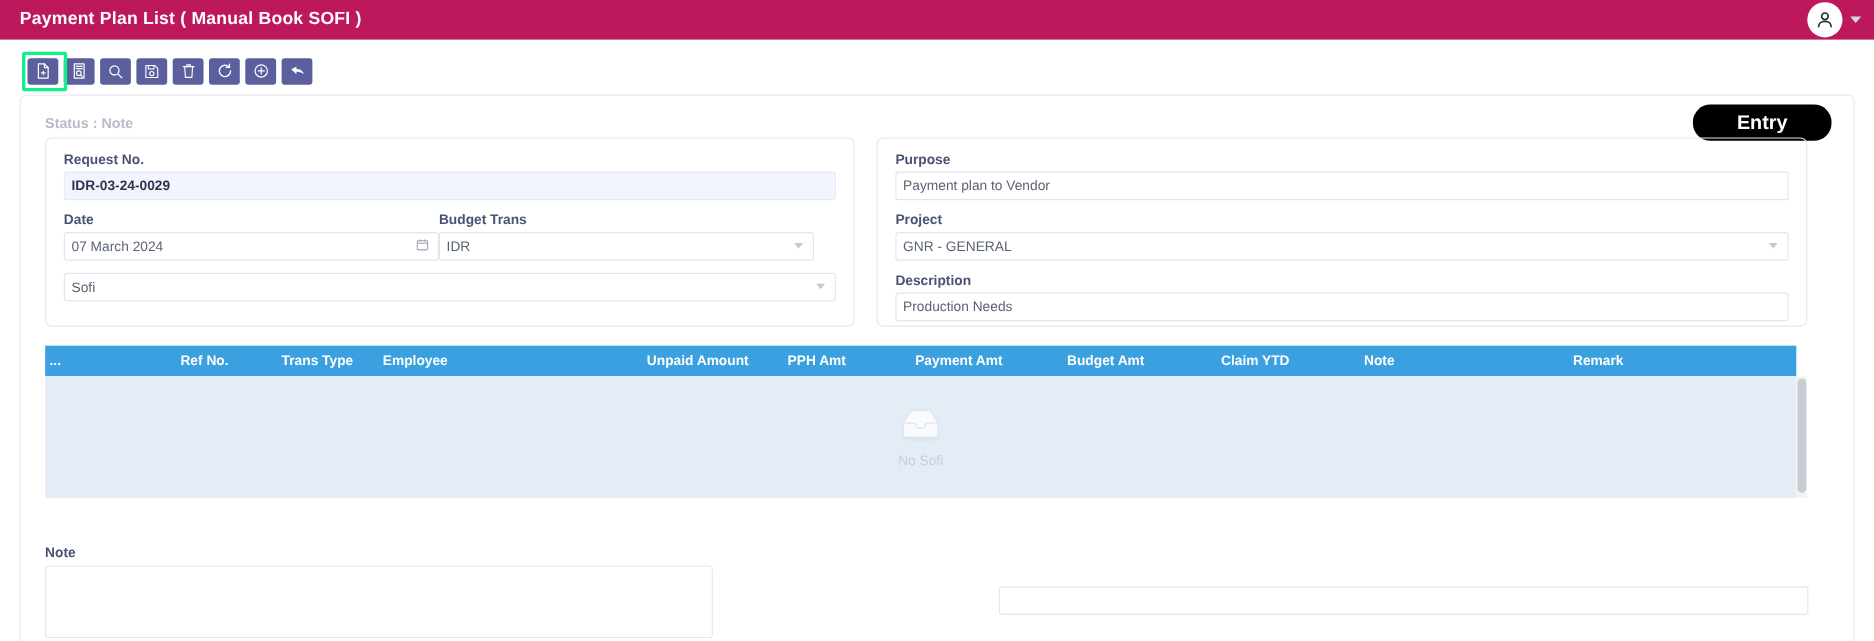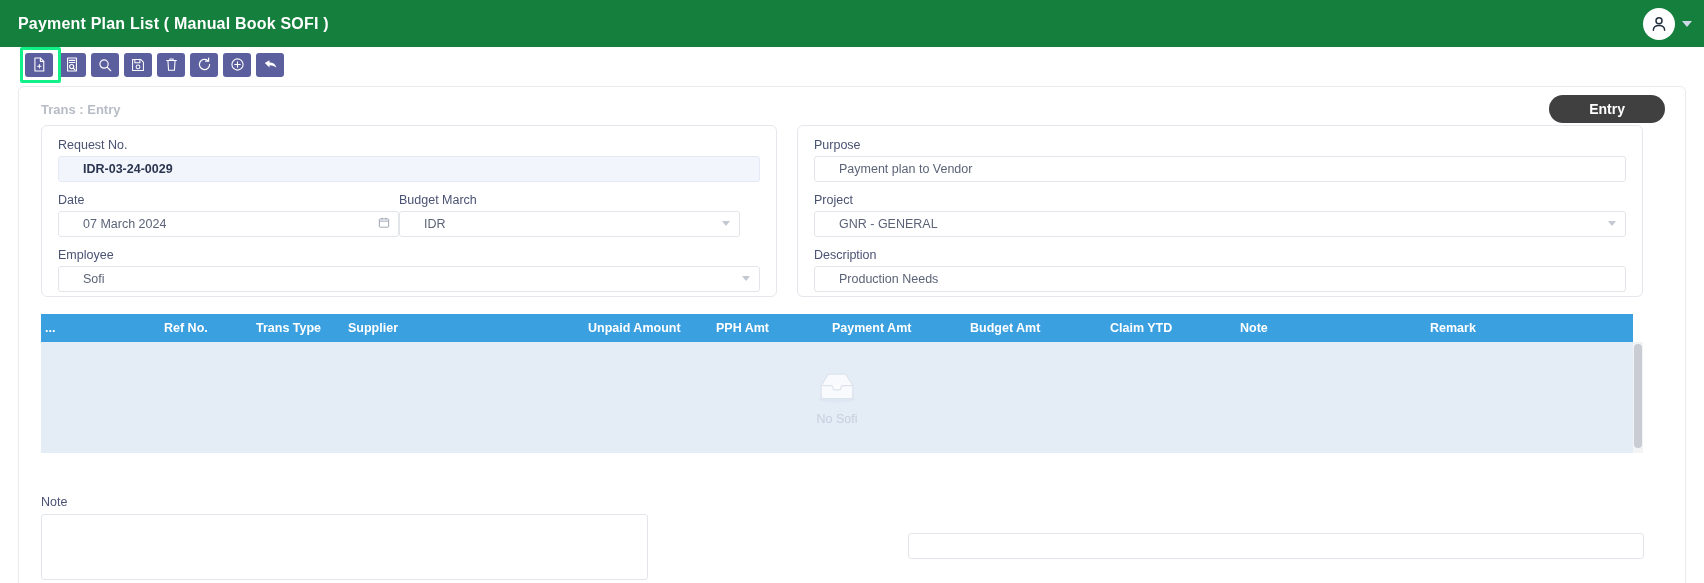--- a/index.html
+++ b/index.html
@@ -7,22 +7,22 @@
     margin: 0; padding: 0;
     width: 1704px; height: 583px;
     overflow: hidden;
     background: #ffffff;
     font-family: "Liberation Sans", sans-serif;
   }
 
   
   .titlebar {
     position: absolute; left: 0; top: 0;
-    width: 1704px; height: 47px;
-    background: #15803d;
+    width: 1704px; height: 36px;
+    background: #be185d;
     display: flex; align-items: center;
   }
   .titlebar-title {
     color: #ffffff;
     font-size: 16px;
     font-weight: bold;
     margin-left: 18px;
     letter-spacing: .2px;
     white-space: nowrap;
   }
@@ -87,57 +87,57 @@
     display: flex; align-items: center;
     width: 1624px;
   }
   .status-text {
     color: #b7bcc6;
     font-size: 13px;
     font-weight: bold;
   }
   .entry-pill {
     margin-left: auto;
-    background: #404040;
+    background: #000000;
     color: #ffffff;
-    font-size: 14px;
+    font-size: 18px;
     font-weight: bold;
     padding: 6px 40px;
     border-radius: 16px;
     cursor: pointer;
     text-align: center;
   }
 
   
   .panel {
     position: absolute;
     top: 38px;
     border: 1px solid #e4e7ec;
     border-radius: 6px;
     padding: 12px 16px 16px 16px;
   }
   .panel-left  { left: 22px;  width: 736px; height: 172px; }
   .panel-right { left: 778px; width: 846px; height: 172px; }
 
   .fld-label {
     font-size: 12.5px;
-    font-weight: normal;
+    font-weight: bold;
     color: #4a5273;
     margin-bottom: 4px;
     display: block;
   }
   .fld-input {
     width: 100%;
     height: 26px;
     border: 1px solid #e2e6ea;
     border-radius: 3px;
     background: #ffffff;
     font-size: 12.5px;
     color: #5b6477;
-    padding: 0 24px;
+    padding: 0 6px;
     display: flex; align-items: center;
     position: relative;
     cursor: text;
   }
   .fld-input.readonly {
     background: #f2f6fc;
     border-color: #e3eaf5;
     color: #2c3550;
     font-weight: bold;
   }
@@ -316,21 +316,21 @@
       </svg>
     </div>
 
     <div class="highlight-box"></div>
   </div>
 </div>
 
 <div class="card">
 
   <div class="status-row">
-    <div class="status-text">Trans : Entry</div>
+    <div class="status-text">Status : Note</div>
     <div class="entry-pill">Entry</div>
   </div>
 
   <div class="panel panel-left">
 
     <div class="fld-group">
       <span class="fld-label">Request No.</span>
       <div class="fld-input readonly">IDR-03-24-0029</div>
     </div>
 
@@ -341,30 +341,29 @@
           <span>07 March 2024</span>
           <span class="cal-ico">
             <svg width="12" height="12" viewBox="0 0 18 18" fill="none" stroke="#9aa3b2" stroke-width="1.4">
               <rect x="2" y="3.5" width="14" height="12.5" rx="1.3"></rect>
                 <path d="M2 7h14M6 2v3M12 2v3"></path>
             </svg>
           </span>
         </div>
       </div>
       <div class="fld-group col-half">
-        <span class="fld-label">Budget March</span>
+        <span class="fld-label">Budget Trans</span>
         <div class="fld-input select">
           <span>IDR</span>
           <span class="chev"></span>
         </div>
       </div>
     </div>
 
     <div class="fld-group">
-      <span class="fld-label">Employee</span>
       <div class="fld-input select">
         <span>Sofi</span>
         <span class="chev"></span>
       </div>
     </div>
   </div>
 
   <div class="panel panel-right">
 
     <div class="fld-group">
@@ -384,21 +383,21 @@
       <span class="fld-label">Description</span>
       <div class="fld-input">Production Needs</div>
     </div>
   </div>
 
   <div class="table-wrap">
     <div class="tbl-head" id="tbl-head">
         <div class="th" style="width: 88px;">...</div>
         <div class="th" style="width: 92px; margin-left: 31px;">Ref No.</div>
         <div class="th" style="width: 92px;">Trans Type</div>
-        <div class="th" style="width: 240px;">Supplier</div>
+        <div class="th" style="width: 240px;">Employee</div>
         <div class="th" style="width: 128px;">Unpaid Amount</div>
         <div class="th" style="width: 116px;">PPH Amt</div>
         <div class="th" style="width: 138px;">Payment Amt</div>
         <div class="th" style="width: 140px;">Budget Amt</div>
         <div class="th" style="width: 130px;">Claim YTD</div>
         <div class="th" style="width: 190px;">Note</div>
         <div class="th" style="width: 138px;">Remark</div>
       </div>
     <div class="tbl-body">
       <span>

